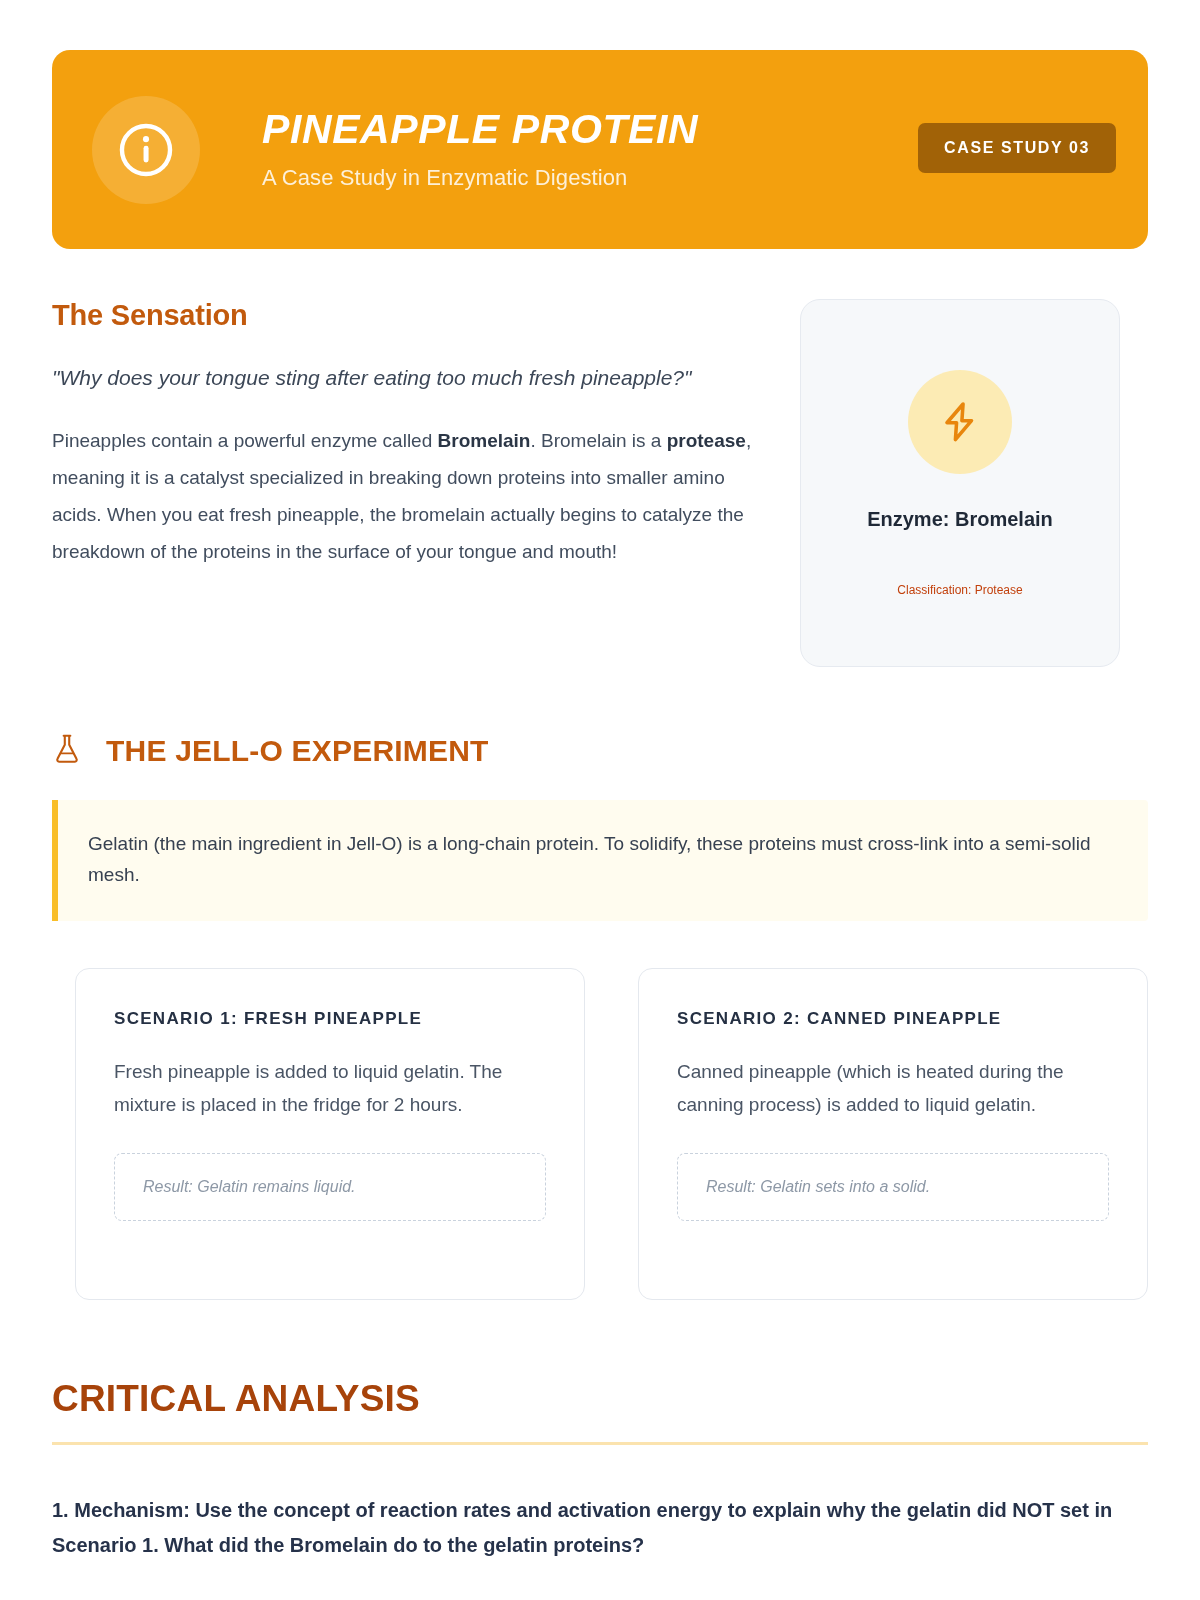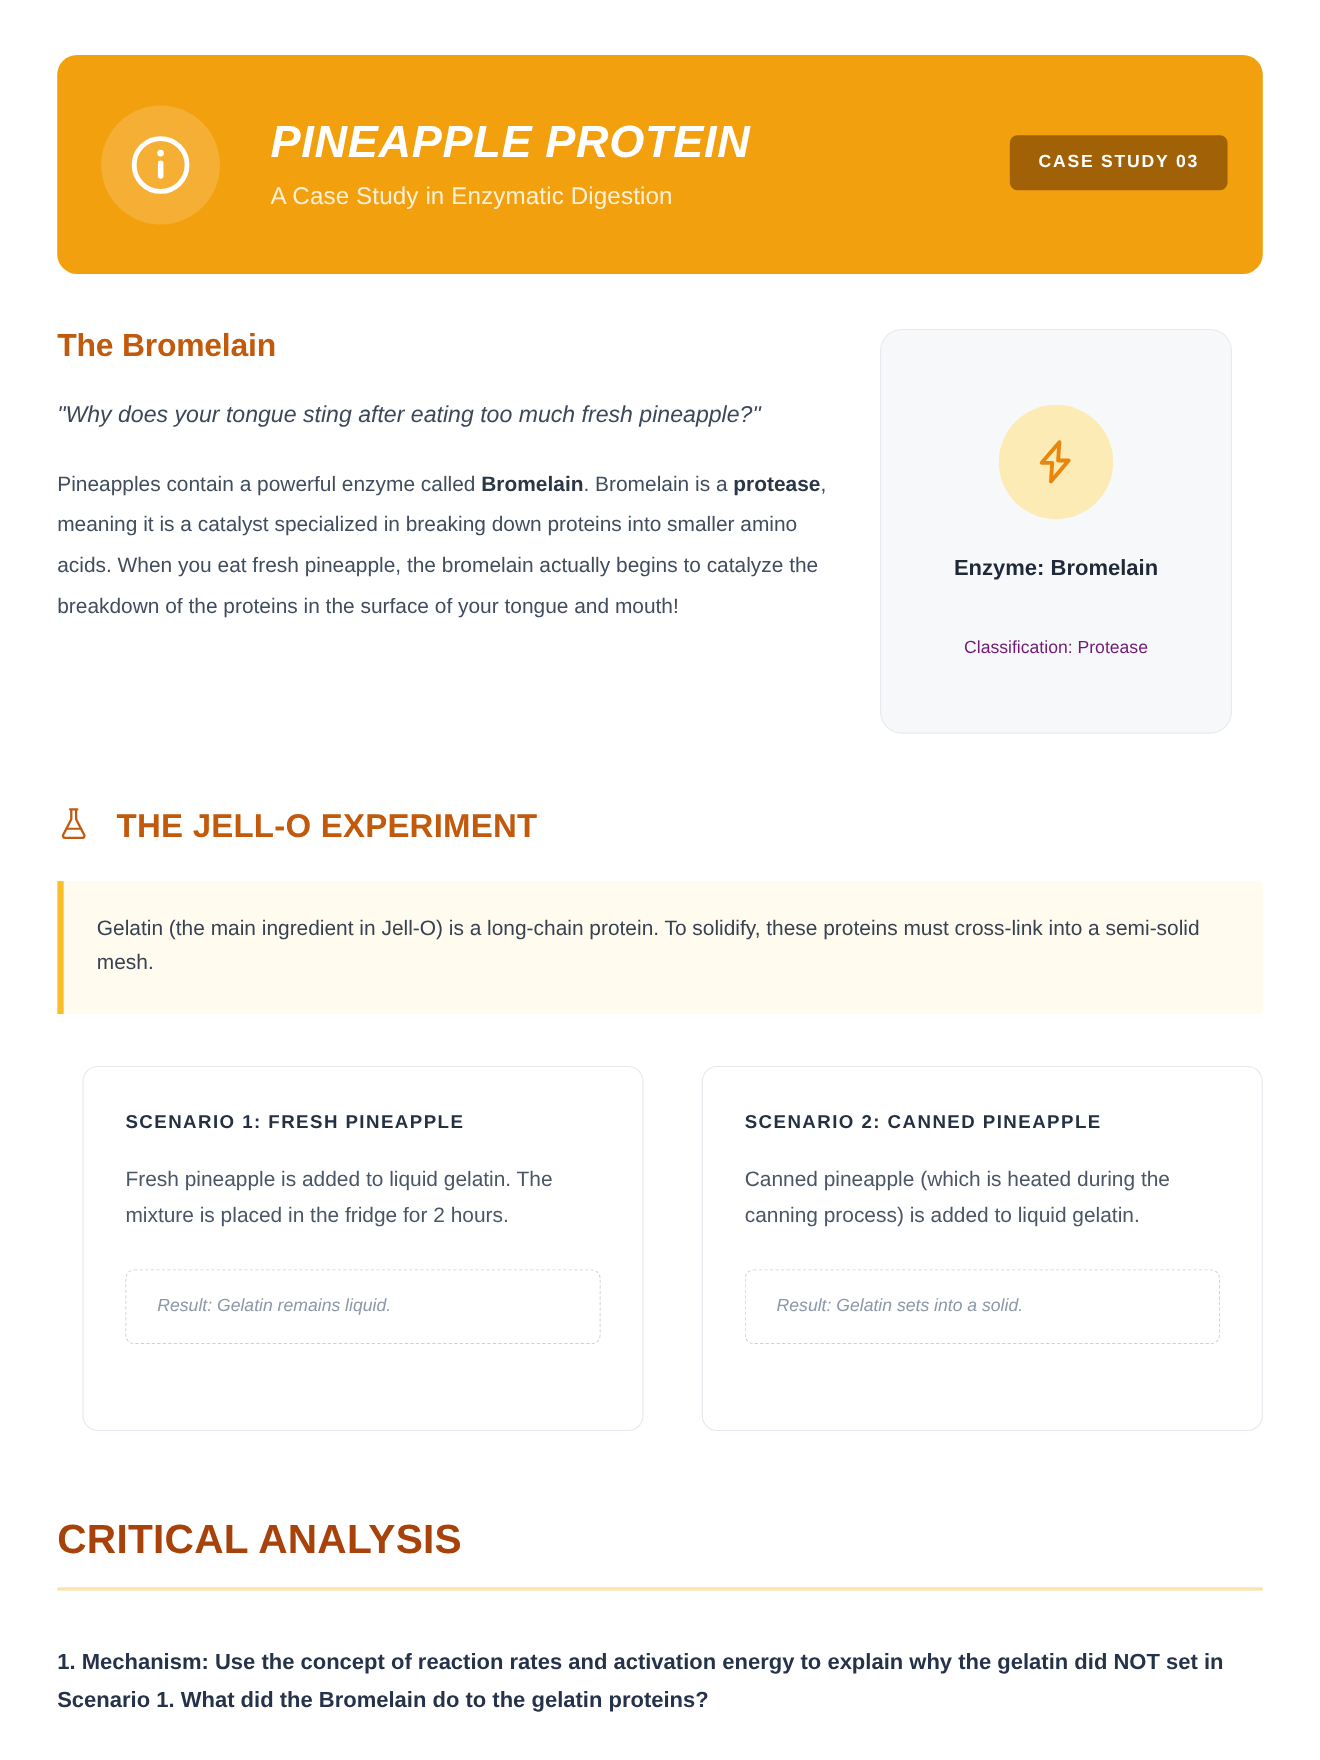--- a/index.html
+++ b/index.html
@@ -35,21 +35,21 @@
     height: 108px;
     border-radius: 50%;
     background: rgba(255,255,255,0.16);
     display: flex;
     align-items: center;
     justify-content: center;
     flex: 0 0 auto;
   }
 
   .banner-titles {
-    margin-left: 46px;
+    margin-left: 62px;
     flex: 1 1 auto;
   }
 
   .banner-title {
     font-size: 41px;
     font-weight: 700;
     font-style: italic;
     color: #ffffff;
     letter-spacing: 0.6px;
     line-height: 1.05;
@@ -139,22 +139,22 @@
   }
 
   .enzyme-name {
     font-size: 20px;
     font-weight: 700;
     color: #1F2937;
     margin-bottom: 12px;
   }
 
   .enzyme-class {
-    font-size: 16px;
-    color: #701a75;
+    font-size: 12px;
+    color: #c2410c;
     margin-top: 40px;
   }
 
   
   .exp-heading {
     margin-top: 66px;
     display: flex;
     align-items: center;
     gap: 24px;
   }
@@ -266,21 +266,21 @@
       <div class="banner-title">PINEAPPLE PROTEIN</div>
       <div class="banner-subtitle">A Case Study in Enzymatic Digestion</div>
     </div>
 
     <div class="badge">CASE STUDY 03</div>
   </div>
 
   <div class="sensation-row">
 
     <div class="sensation-left">
-      <div class="h2-orange">The Bromelain</div>
+      <div class="h2-orange">The Sensation</div>
       <div class="pull-quote">"Why does your tongue sting after eating too much fresh pineapple?"</div>
       <div class="body-para"><span>Pineapples contain a powerful enzyme called </span><b>Bromelain</b><span>. Bromelain is a </span><b>protease</b><span>, meaning it is a catalyst specialized in breaking down proteins into smaller amino acids. When you eat fresh pineapple, the bromelain actually begins to catalyze the breakdown of the proteins in the surface of your tongue and mouth!</span></div>
     </div>
 
     <div class="enzyme-card">
       <div class="enzyme-circle">
         <svg width="46" height="46" viewBox="0 0 24 24" fill="none" aria-hidden="true">
           <path d="M13.6 2.6 L5.2 12.4 h5.0 l-0.6 8.8 l8.4 -9.9 h-5.0 z" stroke="#E8860D" stroke-width="1.85" stroke-linejoin="round" stroke-linecap="round" fill="none"></path>
         </svg>
       </div>

